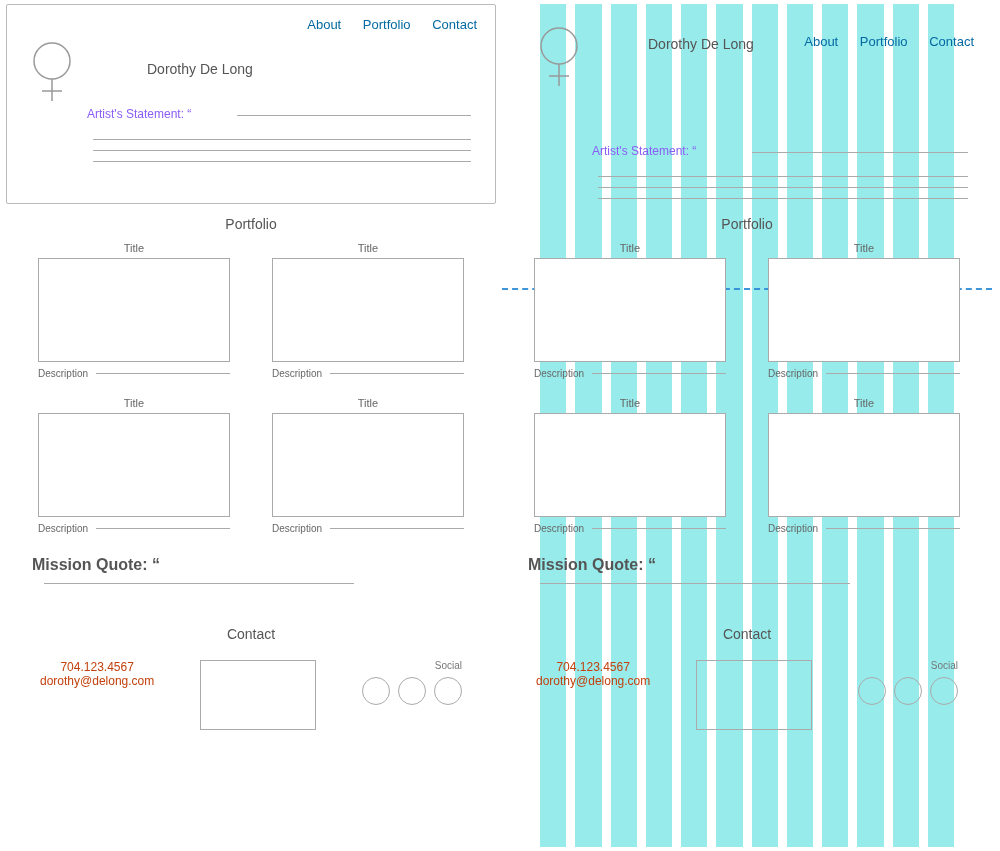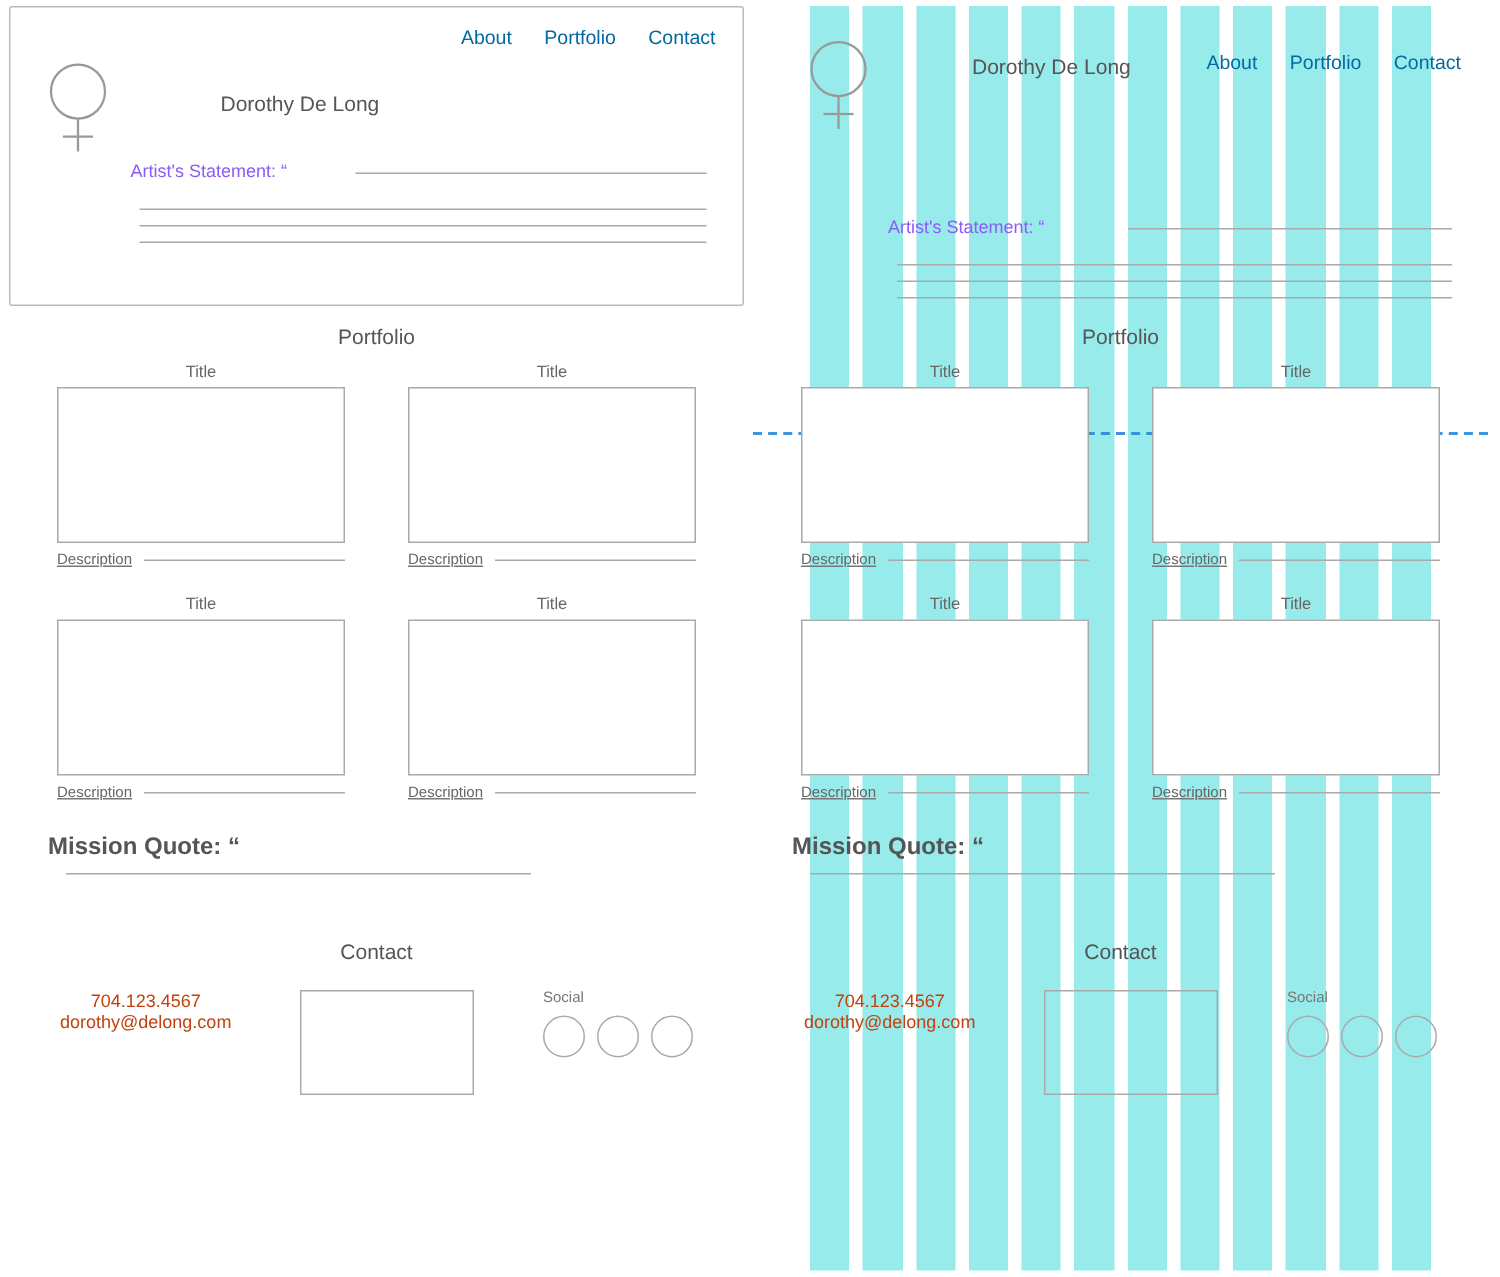--- a/index.html
+++ b/index.html
@@ -69,32 +69,32 @@
     grid-template-columns: 1fr 1fr;
     column-gap: 42px; row-gap: 18px;
     padding: 0 32px;
   }
   .card {}
   .card .ctitle { text-align: center; font-size: 11px; margin-bottom: 4px; color:#666;}
   .card .thumb {
     width: 100%; height: 104px;
     border: 1px solid #aaa; background: #fff;
   }
-  .card .drow { display:flex; align-items:center; gap:8px; margin-top:6px;text-decoration:underline;}
+  .card .drow { display:flex; align-items:center; gap:8px; margin-top:6px;}
   .card .dlabel { font-size: 10px; color:#666;}
   .card .dline { flex:1; border-top:1px solid #aaa; }
 
   .mission { margin: 22px 26px 0 26px; font-size: 16px; color:#555;font-weight:bold;}
   .mission .mline { display:inline-block; vertical-align:middle; width:310px; border-top:1px solid #aaa; margin-left:12px;}
 
   .contact-head { text-align:center; font-size:14px; margin-top:34px; color:#555;}
   .contact-row { display:flex; align-items:flex-start; justify-content:space-between; padding:18px 34px 0 34px;}
   .contact-text { font-size:12px; color:#c2410c; text-align:center;}
   .map-box { width:116px; height:70px; border:1px solid #aaa;}
-  .social { text-align:left;}
+  .social { text-align:right;}
   .social .slabel{ font-size:10px; color:#777; margin-bottom:6px;}
   .social .dots { display:flex; gap:8px;}
   .dot { width:28px; height:28px; border:1px solid #aaa; border-radius:50%;}
 
   
   .panel-right .content { position: relative; z-index: 2; }
   .panel-right .hero-frame { border: none; } 
   .panel-right .stmt-row { left: 90px; top: 140px; }
   .panel-right .rule-group { top: 148px; left: 250px; }
   .panel-right .rule-group2 { top: 162px; left: 96px; }

